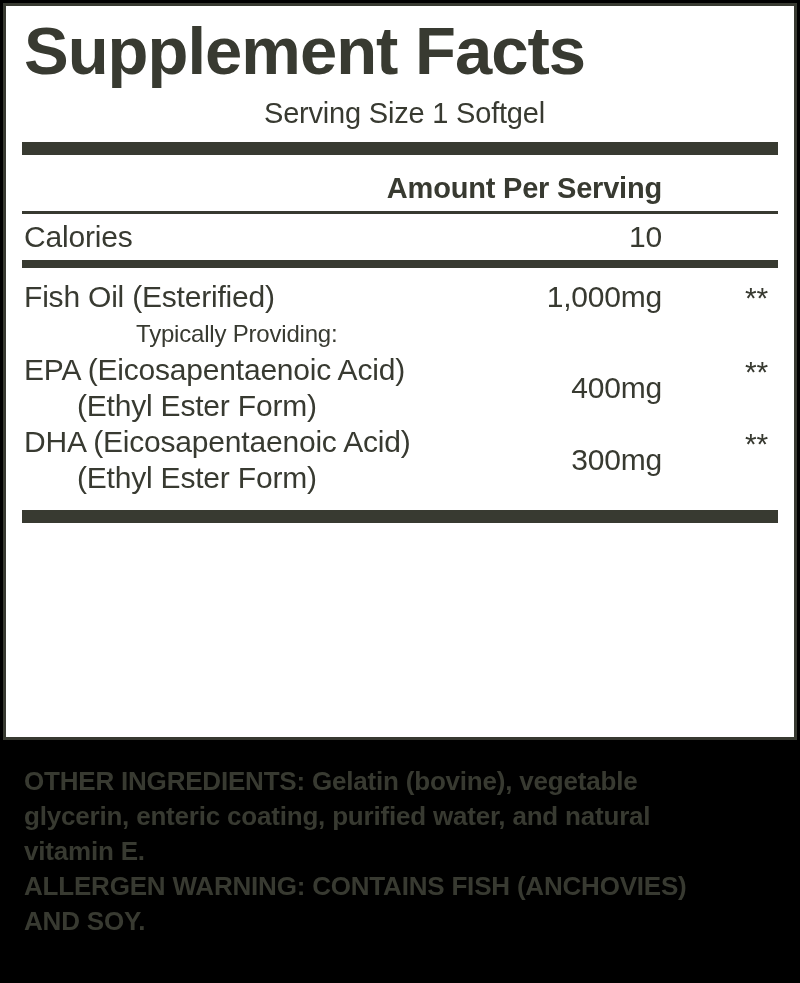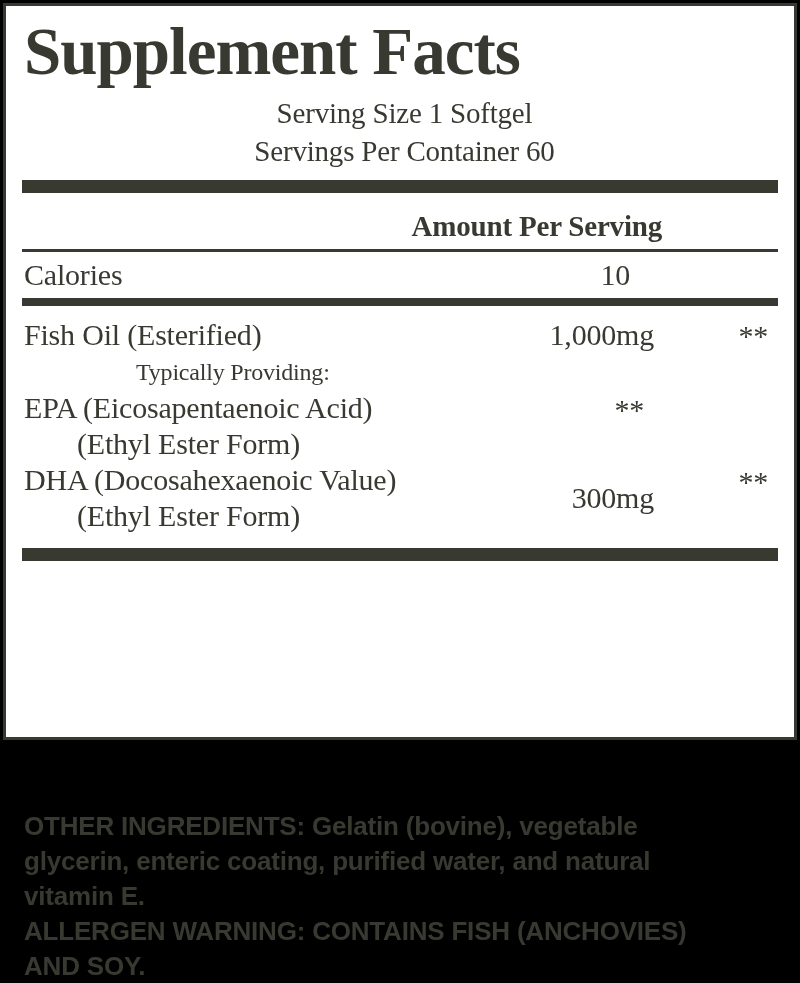--- a/index.html
+++ b/index.html
@@ -15,21 +15,20 @@
     color:var(--ink);
   }
   .panel{
     margin:3px 3px 0 3px;
     width:794px;
     height:737px;
     background:var(--panel-bg);
     border:3px solid var(--ink);
     padding:10px 16px 0 16px;
     overflow:hidden;
-    font-family:Liberation Serif, serif;
   }
   .panel-title{
     font-size:67px;
     font-weight:800;
     letter-spacing:-1px;
     line-height:70px;
     margin-left:2px;
     white-space:nowrap;
   }
   .serving-info{
@@ -58,32 +57,30 @@
     line-height:34px;
     letter-spacing:-0.2px;
   }
   .col-header .amount-head{grid-column:2;text-align:left;}
   .col-header .dv-head{grid-column:3;text-align:right;padding-right:22px;}
   .nutrient-row{
     font-size:30px;
     line-height:46px;
     letter-spacing:-0.2px;
     align-items:center;
-    gap:32px;
   }
   .nutrient-row .label{padding-left:2px;}
   .nutrient-row .amount{text-align:right;}
   .nutrient-row .dv{text-align:right;padding-right:10px;}
   .ingredients{padding-top:10px;}
   .ing-row{
     font-size:30px;
     line-height:36px;
     letter-spacing:-0.2px;
     align-items:center;
-    gap:8px;
   }
   .ing-row .name{padding-left:2px;}
   .ing-row .form{padding-left:55px;}
   .ing-row .amount{text-align:left;}
   .ing-row .dv{text-align:right;padding-right:10px;align-self:start;padding-top:2px;}
   .sub-heading{
     font-size:24px;
     line-height:36px;
     padding-left:114px;
     letter-spacing:-0.2px;
@@ -94,35 +91,33 @@
     line-height:49px;
     letter-spacing:-0.5px;
   }
   .footer{
     padding:24px 16px 0 24px;
     font-size:26px;
     font-weight:bold;
     line-height:35px;
     letter-spacing:-0.2px;
     color:var(--ink);
-    margin-top:45px;
   }
   .footer .caps{font-weight:800;}
   .footer div{white-space:nowrap;}
 </style>
 </head>
 <body>
 
 <div class="panel">
 
   <div class="panel-title">Supplement Facts</div>
 
   <div class="serving-info">
     <div>Serving Size 1 Softgel</div>
-    <div>Servings Per Container 60</div>
   </div>
 
   <div class="bar"></div>
 
   <div class="grid col-header">
     <div class="amount-head">Amount Per Serving</div>
   </div>
 
   <div class="rule"></div>
 
@@ -145,26 +140,27 @@
       <div class="dv">**</div>
     </div>
 
     <div class="sub-heading">Typically Providing:</div>
 
     <div class="grid ing-row">
       <div>
         <div class="name">EPA (Eicosapentaenoic Acid)</div>
         <div class="form">(Ethyl Ester Form)</div>
       </div>
+      <div class="amount">400mg</div>
       <div class="dv">**</div>
     </div>
 
     <div class="grid ing-row">
       <div>
-        <div class="name">DHA (Docosahexaenoic Value)</div>
+        <div class="name">DHA (Eicosapentaenoic Acid)</div>
         <div class="form">(Ethyl Ester Form)</div>
       </div>
       <div class="amount">300mg</div>
       <div class="dv">**</div>
     </div>
 
   </div>
 
   <div class="bar bar-bottom"></div>
 

